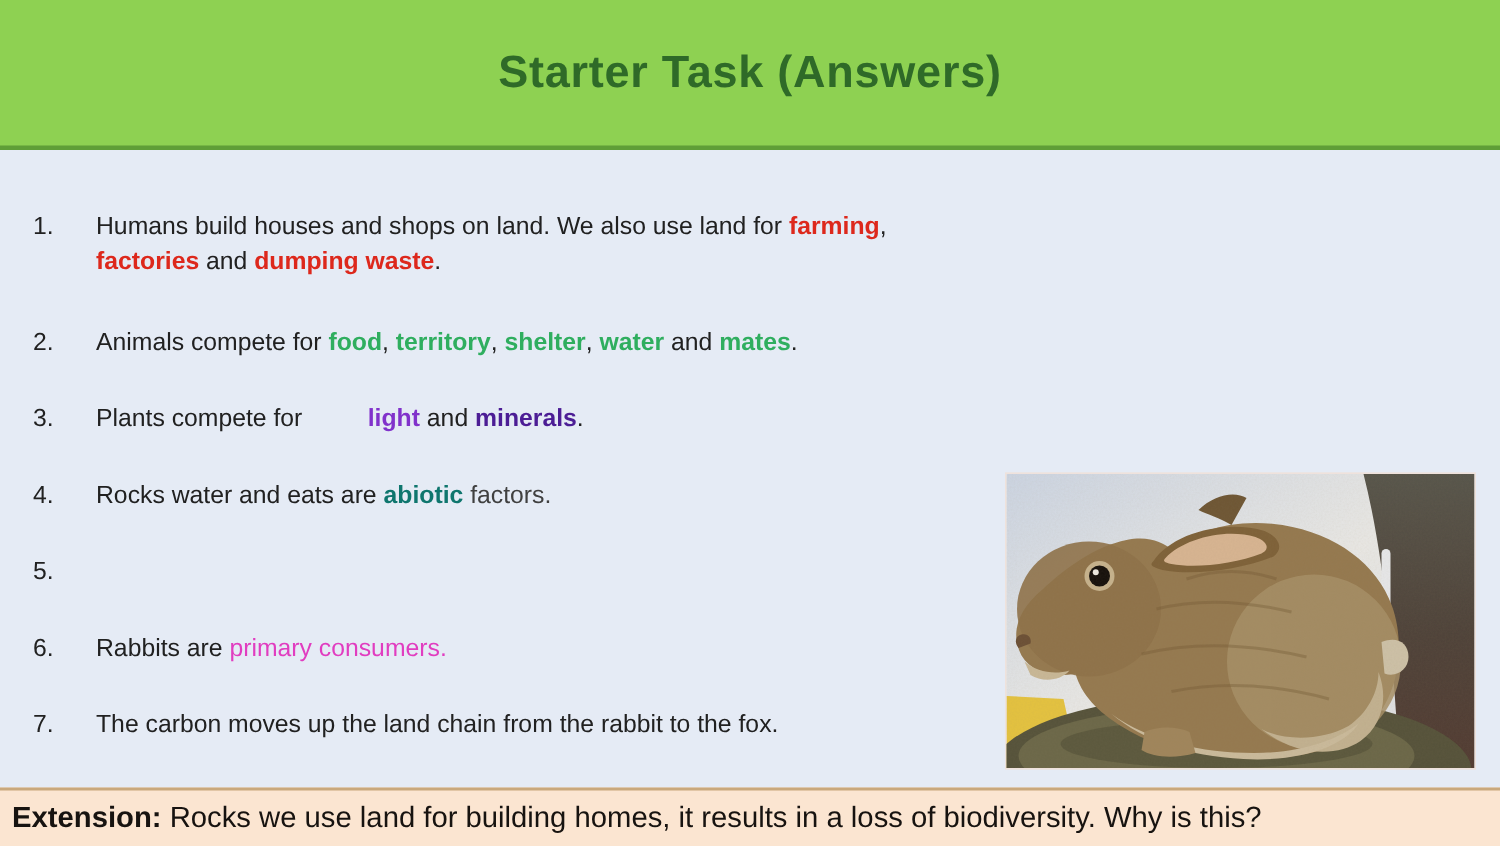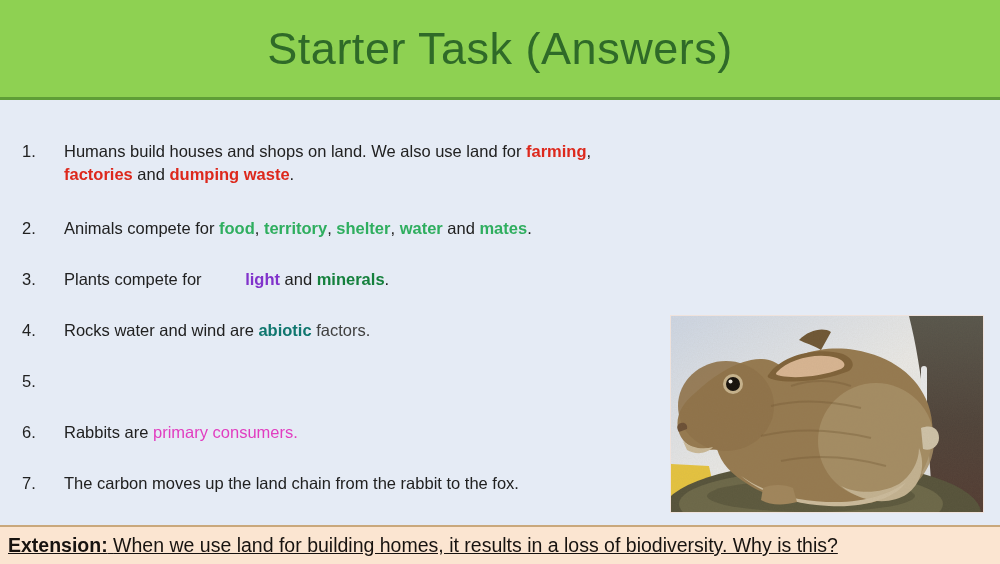--- a/index.html
+++ b/index.html
@@ -9,21 +9,21 @@
     background:var(--body-bg,#E5EBF5);
   }
   .header{
     position:absolute;top:0;left:0;right:0;height:100px;
     background:var(--header-bg,#8ED152);
     border-bottom:3px solid var(--header-border,#5F9E37);
     display:flex;align-items:center;justify-content:center;
     box-sizing:border-box;
   }
   .title{
-    font-size:45px;font-weight:normal;margin:12px;
+    font-size:30px;font-weight:bold;margin:12px;
     color:var(--title-color,#2F6A28);
     letter-spacing:0.5px;
   }
   .list{position:absolute;top:140px;left:22px;width:640px;}
   .list-item{
     display:flex;margin-bottom:28px;
     font-size:16.5px;line-height:23px;color:var(--text-color,#212121);
   }
   .list-item:first-child{margin-bottom:31px;}
   .num{width:42px;flex:none;}
@@ -31,21 +31,21 @@
   .photo{
     position:absolute;left:670px;top:315px;width:312px;height:196px;
     border:1px solid #EFE2DC;background:#E8E8E6;
   }
   .photo svg{display:block;}
   .extension{
     position:absolute;left:0;right:0;bottom:0;height:37px;
     background:var(--extension-bg,#FBE5D1);
     border-top:2px solid var(--extension-border,#C9A87C);
     display:flex;align-items:center;padding-left:8px;
-    font-size:19.5px;color:#171310;box-sizing:content-box;text-decoration:underline;
+    font-size:19.5px;color:#171310;box-sizing:content-box;
   }
   .ext-label{font-weight:bold;}
   .ext-text{white-space:pre-wrap;}
 </style>
 </head>
 <body>
 
 <div class="slide">
 
   <div class="header">
@@ -56,25 +56,25 @@
       <div class="list-item">
         <span class="num">1.</span>
         <span class="txt"><span style="color: rgb(33, 33, 33);">Humans build houses and shops on land. We also use land for </span><span style="color: rgb(221, 40, 28); font-weight: bold;">farming</span><span style="color: rgb(33, 33, 33);">, </span><span style="color: rgb(221, 40, 28); font-weight: bold;">factories</span><span style="color: rgb(33, 33, 33);"> and </span><span style="color: rgb(221, 40, 28); font-weight: bold;">dumping waste</span><span style="color: rgb(33, 33, 33);">.</span></span>
       </div>
       <div class="list-item">
         <span class="num">2.</span>
         <span class="txt"><span style="color: rgb(33, 33, 33);">Animals compete for </span><span style="color: rgb(47, 174, 95); font-weight: bold;">food</span><span style="color: rgb(33, 33, 33);">, </span><span style="color: rgb(47, 174, 95); font-weight: bold;">territory</span><span style="color: rgb(33, 33, 33);">, </span><span style="color: rgb(47, 174, 95); font-weight: bold;">shelter</span><span style="color: rgb(33, 33, 33);">, </span><span style="color: rgb(47, 174, 95); font-weight: bold;">water</span><span style="color: rgb(33, 33, 33);"> and </span><span style="color: rgb(47, 174, 95); font-weight: bold;">mates</span><span style="color: rgb(33, 33, 33);">.</span></span>
       </div>
       <div class="list-item">
         <span class="num">3.</span>
-        <span class="txt"><span style="color: rgb(33, 33, 33); margin-top: 24px;">Plants compete for </span><span style="color: rgb(129, 50, 203); font-weight: bold; margin-left: 39px;">light</span><span style="color: rgb(33, 33, 33);"> and </span><span style="color: #15803d; font-weight: bold;">minerals</span><span style="color: rgb(33, 33, 33);">.</span></span>
+        <span class="txt"><span style="color: rgb(33, 33, 33); margin-top: 24px;">Plants compete for </span><span style="color: rgb(129, 50, 203); font-weight: bold; margin-left: 39px;">light</span><span style="color: rgb(33, 33, 33);"> and </span><span style="color: #4c1d95; font-weight: bold;">minerals</span><span style="color: rgb(33, 33, 33);">.</span></span>
       </div>
       <div class="list-item">
         <span class="num">4.</span>
-        <span class="txt"><span style="color: rgb(33, 33, 33);">Rocks water and wind are </span><span style="color: #0f766e; font-weight: bold;">abiotic</span><span style="color: #404040;"> factors.</span></span>
+        <span class="txt"><span style="color: rgb(33, 33, 33);">Rocks water and eats are </span><span style="color: #0f766e; font-weight: bold;">abiotic</span><span style="color: #404040;"> factors.</span></span>
       </div>
       <div class="list-item">
         <span class="num">5.</span>
       </div>
       <div class="list-item">
         <span class="num">6.</span>
         <span class="txt"><span style="color: rgb(33, 33, 33); margin-top: 43px;">Rabbits are </span><span style="color: rgb(225, 61, 192); font-weight: normal;">primary consumers.</span></span>
       </div>
       <div class="list-item">
         <span class="num">7.</span>
@@ -137,16 +137,16 @@
       <path d="M12,125 C20,132 32,134 42,131 C36,138 24,139 16,134 Z" fill="#C9B897"></path>
       <path d="M92,172 C100,168 114,168 122,172 L126,186 C112,190 98,189 90,184 Z" fill="#A0855B"></path>
       <path d="M250,112 C260,108 268,112 268,122 C268,130 260,136 252,133 Z" fill="#CEC2A8"></path>
 
       <rect width="312" height="196" filter="url(#grain)" opacity="0.22"></rect>
     </svg>
   </div>
 
   <div class="extension">
     <span class="ext-label">Extension:</span>
-      <span class="ext-text"> When we use land for building homes, it results in a loss of biodiversity. Why is this?</span>
+      <span class="ext-text"> Rocks we use land for building homes, it results in a loss of biodiversity. Why is this?</span>
   </div>
 
 </div>
 
 </body></html>

